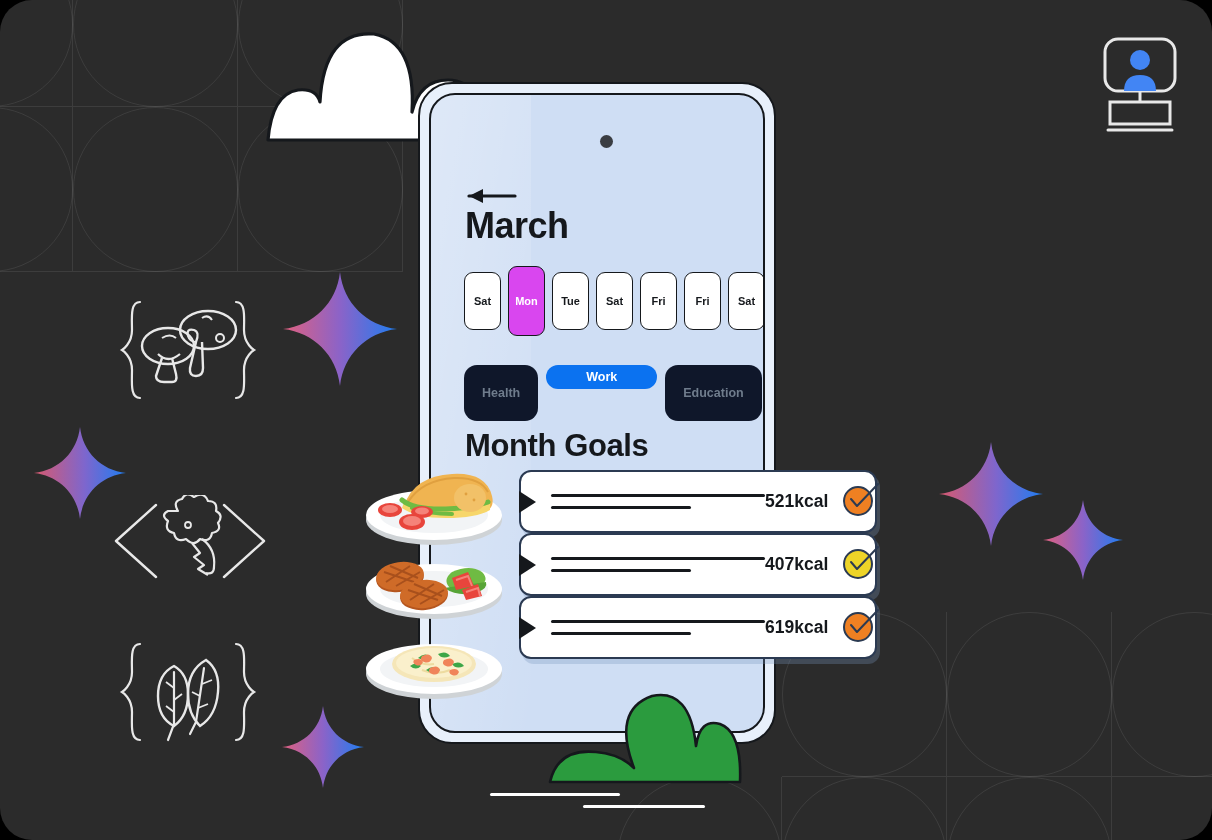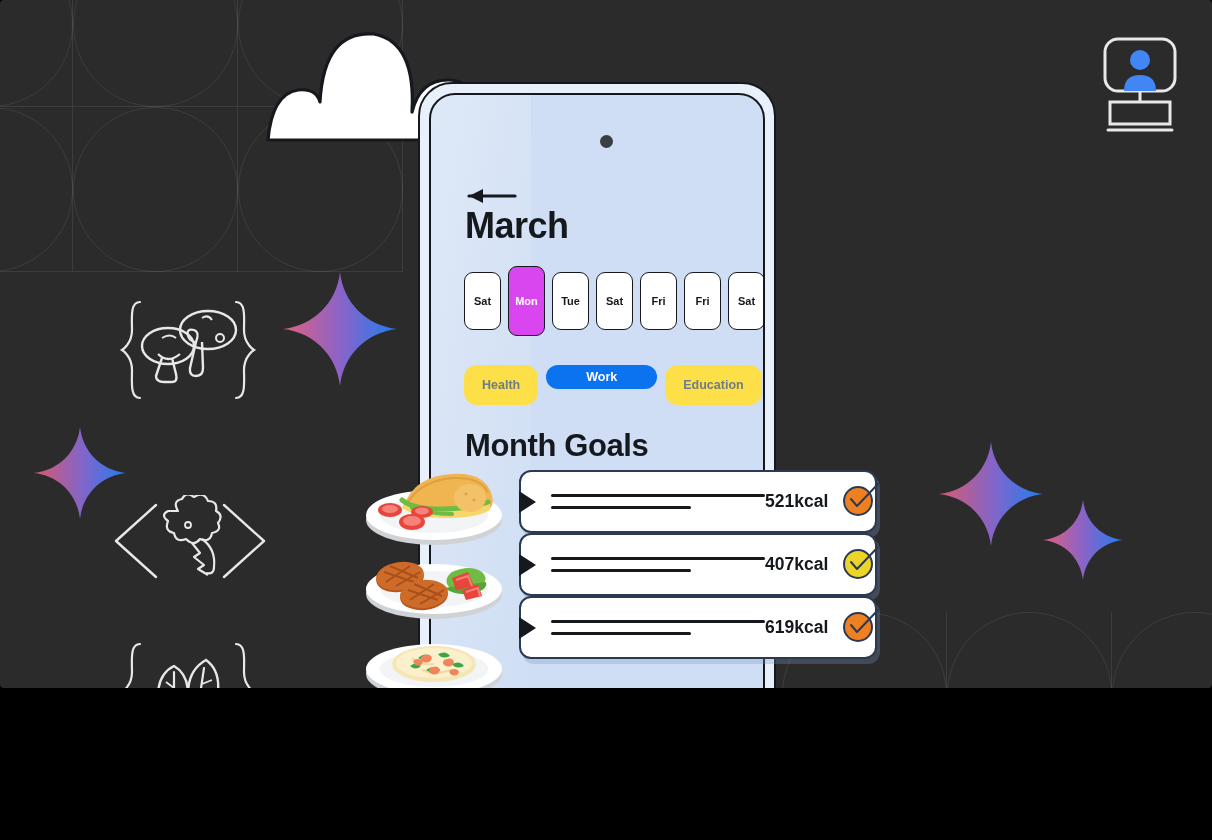--- a/index.html
+++ b/index.html
@@ -1,20 +1,20 @@
 <!DOCTYPE html>
 <html><head>
 <meta charset="utf-8">
 <style>
   html,body{margin:0;padding:0;background:#000;}
   body{width:1212px;height:840px;overflow:hidden;font-family:"Liberation Sans",sans-serif;}
 
   .canvas{
-    position:relative;width:1212px;height:688px;
-    background:#2b2b2b;border-radius:4px;overflow:hidden;
+    position:relative;width:1212px;height:840px;
+    background:#2b2b2b;border-radius:32px;overflow:hidden;
   }
 
   
   .grid{position:absolute;}
   .grid .cell{
     position:absolute;width:165px;height:165px;
     border-right:1.6px solid rgba(255,255,255,.085);
     border-bottom:1.6px solid rgba(255,255,255,.085);
     box-sizing:border-box;
   }
@@ -55,21 +55,21 @@
   .days{position:absolute;left:33px;top:177px;display:flex;gap:7px;}
   .day{
     width:37px;height:58px;border:1.6px solid #15181c;border-radius:9px;
     background:#fff;display:flex;align-items:center;justify-content:center;
     font-size:11px;font-weight:700;color:#15181c;box-sizing:border-box;
   }
   .day.active{background:#d946ef;color:#fff;height:70px;margin-top:-6px;}
 
   .chips{position:absolute;left:33px;top:270px;display:flex;gap:8px;}
   .chip{
-    height:24px;padding:8px 18px;border-radius:13px;background:#fde047;
+    height:24px;padding:16px 18px;border-radius:13px;background:#0f172a;
     display:flex;align-items:center;justify-content:center;
     font-size:12.5px;font-weight:700;color:#6f7c8c;
   }
   .chip.active{background:#0b72f0;color:#fff;padding:0 40px;}
 
   .goals-title{
     position:absolute;left:34px;top:333px;
     font-size:31px;font-weight:700;color:#15181c;letter-spacing:-.4px;
   }
 

